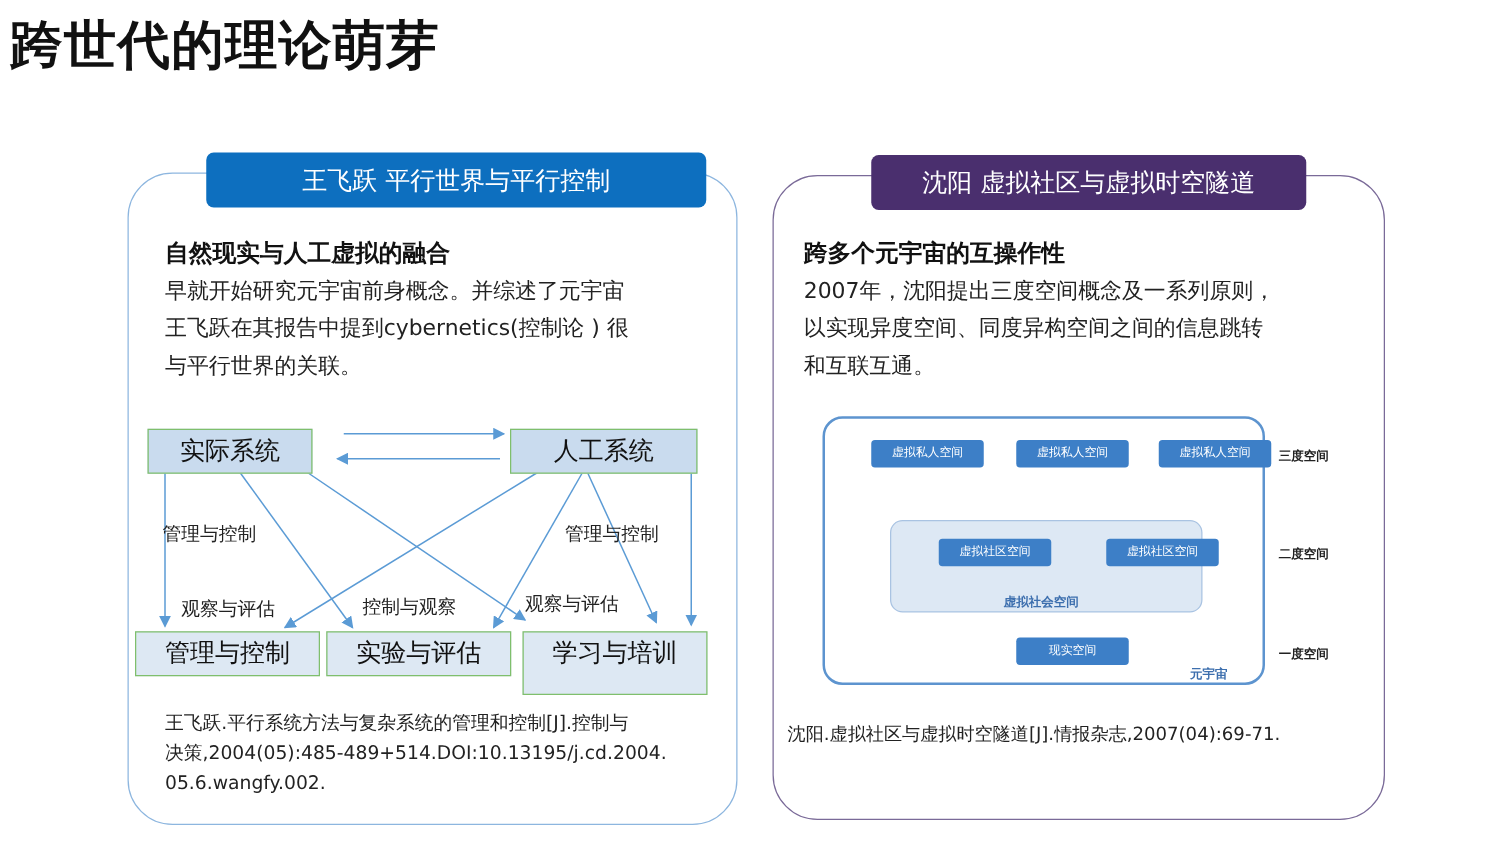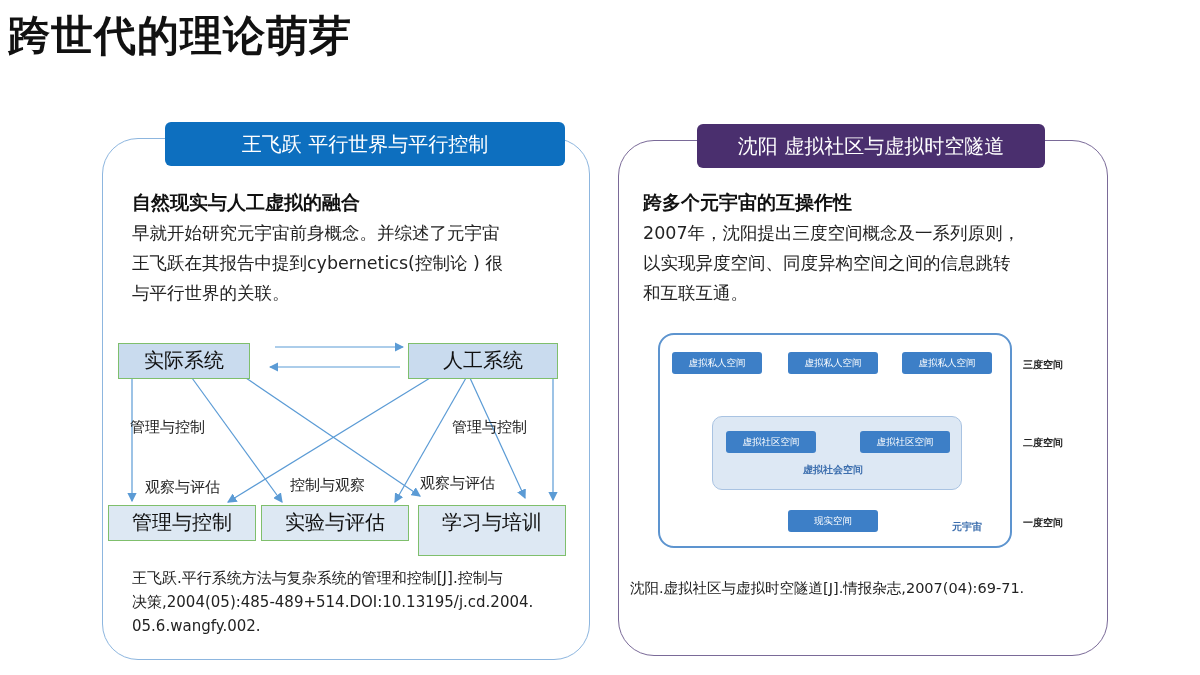--- a/index.html
+++ b/index.html
@@ -12,23 +12,23 @@
   .card-tab.blue { left: 165px; top: 122px; width: 400px; background: #0d6fbf; }
   .card-tab.purple { left: 697px; top: 124px; width: 348px; background: #4a2f6e; }
   .sub-title { position: absolute; font-size: 19px; font-weight: bold; color: #111; }
   .body-text { position: absolute; font-size: 17.5px; line-height: 30px; color: #222; }
   .ref { position: absolute; font-size: 15px; line-height: 24px; color: #222; }
   .node { position: absolute; background: #c9dbee; border: 1.5px solid #7fbf6c; font-size: 20px; text-align: center; color: #111; }
   .edge-label { position: absolute; font-size: 15px; color: #222; }
   svg.arrows { position: absolute; left: 0; top: 0; }
   .meta-frame { position: absolute; left: 658px; top: 333px; width: 354px; height: 215px; border: 2px solid #5d94cf; border-radius: 16px; }
   .social-region { position: absolute; left: 712px; top: 416px; width: 250px; height: 74px; background: #dde8f4; border: 1px solid #a9c3e2; border-radius: 10px; }
-  .mnode { position: absolute; height: 22px; line-height: 22px; background: #3d7fc7; color: #fff; font-size: 9.5px; text-align: center; border-radius: 3px; }
+  .mnode { position: absolute; height: 22px; line-height: 22px; background: #3d7fc7; color: #fff; font-size: 9.5px; text-align: center; border-radius: 3px; margin-left: 25px; }
   .mlabel { position: absolute; font-size: 10px; font-weight: bold; color: #222; }
-  .mcenter { position: absolute; font-size: 10px; color: #3d6fae; font-weight: bold; }
+  .mcenter { position: absolute; font-size: 10px; color: #3d6fae; font-weight: bold; margin-top: 12px; }
 </style>
 </head>
 <body>
 
 <div class="page-title">跨世代的理论萌芽</div>
 
 <div class="card left"></div>
 <div class="card-tab blue">王飞跃 平行世界与平行控制</div>
 <div class="sub-title" style="left:132px; top:190px;">自然现实与人工虚拟的融合</div>
 <div class="body-text" style="left:132px; top:218px; width:450px;">

